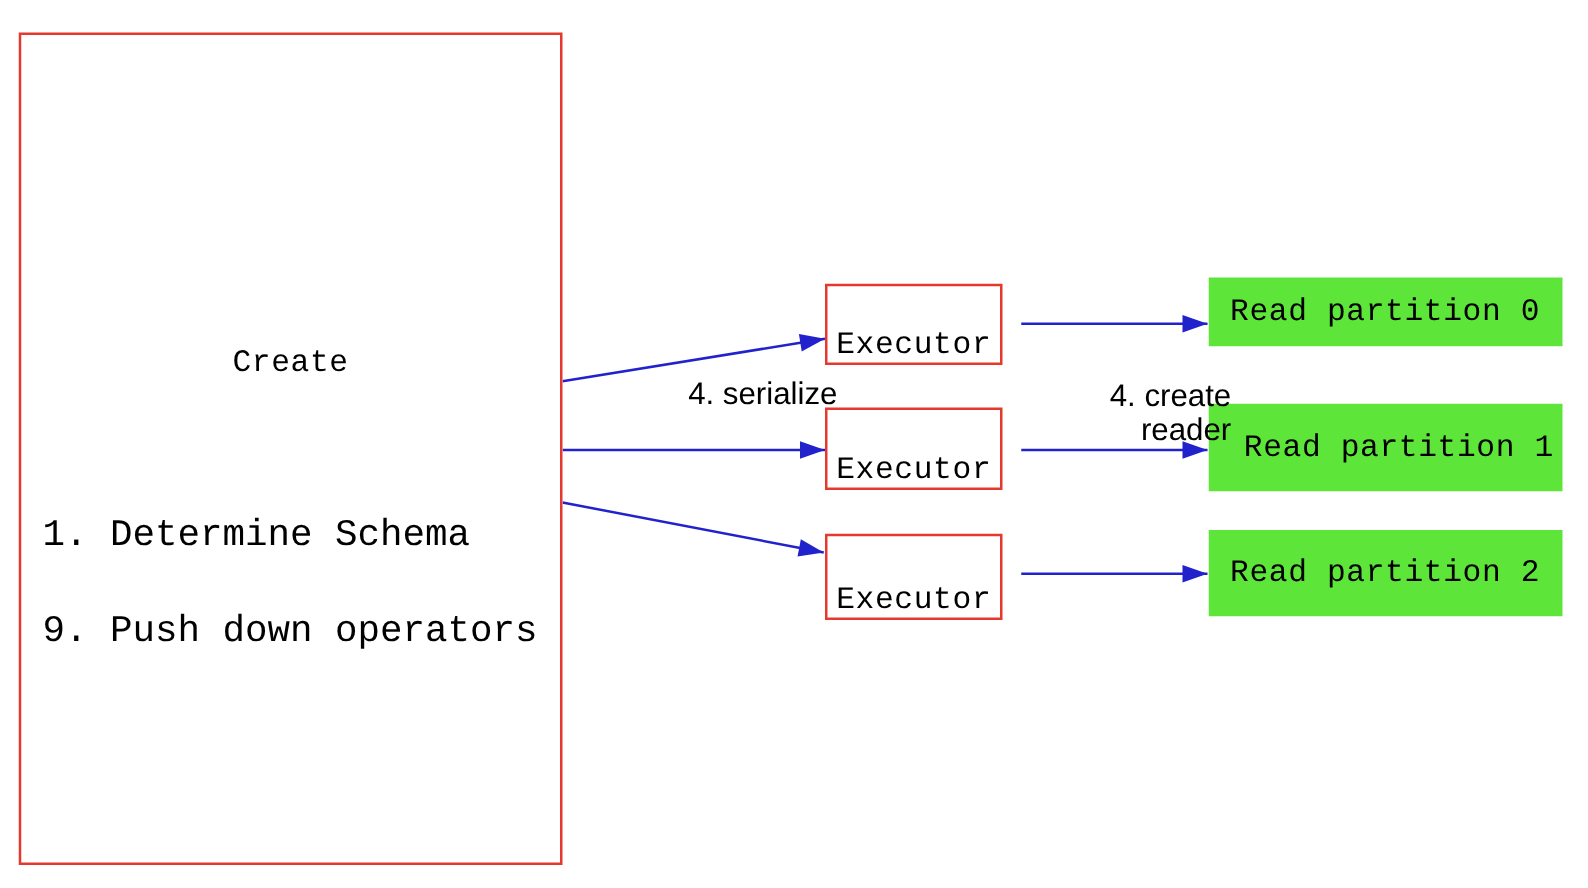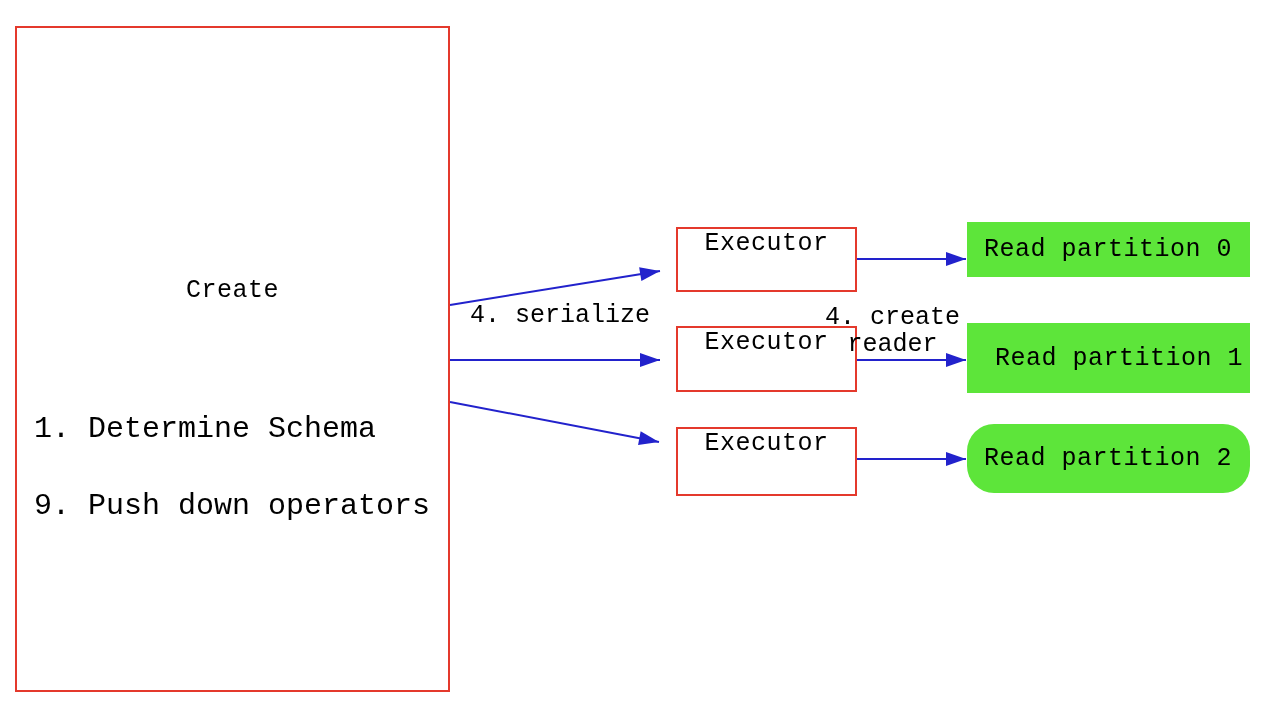--- a/index.html
+++ b/index.html
@@ -40,55 +40,54 @@
     position: absolute;
     left: 17px; top: 338px; right: 2px;
     font-size: 30px;
     line-height: 25.5px;
     white-space: pre;
   }
   
   .executor-box {
     position: absolute;
     left: 660px;
-    width: 181px;
+    width: 142px;
     border: 2px solid var(--box-border, #e4392c);
     background: var(--background, #fff);
     display: flex;
-    align-items: flex-start;
+    align-items: flex-end;
     justify-content: center;
     font-size: 25px;
     letter-spacing: 0.5px;
-    margin-left: 16px;
   }
   .executor-0 { top: 227px; height: 65px; }
   .executor-1 { top: 326px; height: 66px; }
   .executor-2 { top: 427px; height: 69px; }
   
   .partition-box {
     position: absolute;
     left: 967px;
     width: 283px;
     background: var(--partition-fill, #5de53a);
     display: flex;
     align-items: center;
     font-size: 25px;
     letter-spacing: 0.5px;
     padding-left: 17px;
   }
   .partition-0 { top: 222px; height: 55px; }
   .partition-1 { top: 323px; height: 70px; padding-left: 28px; }
-  .partition-2 { top: 424px; height: 69px; border-radius: 27px; }
+  .partition-2 { top: 424px; height: 69px; }
   
   .arrow-label {
     position: absolute;
-    font-family: Liberation Mono, monospace;
+    font-family: Liberation Sans, sans-serif;
     font-size: 25px;
     line-height: 27px;
-    text-align: center;
+    text-align: right;
   }
   .label-serialize { left: 450px; width: 220px; top: 302px; }
   .label-create-reader { left: 800px; width: 185px; top: 304px; }
   
   #arrows {
     position: absolute;
     left: 0; top: 0;
     width: 1270px; height: 710px;
     pointer-events: none;
   }

